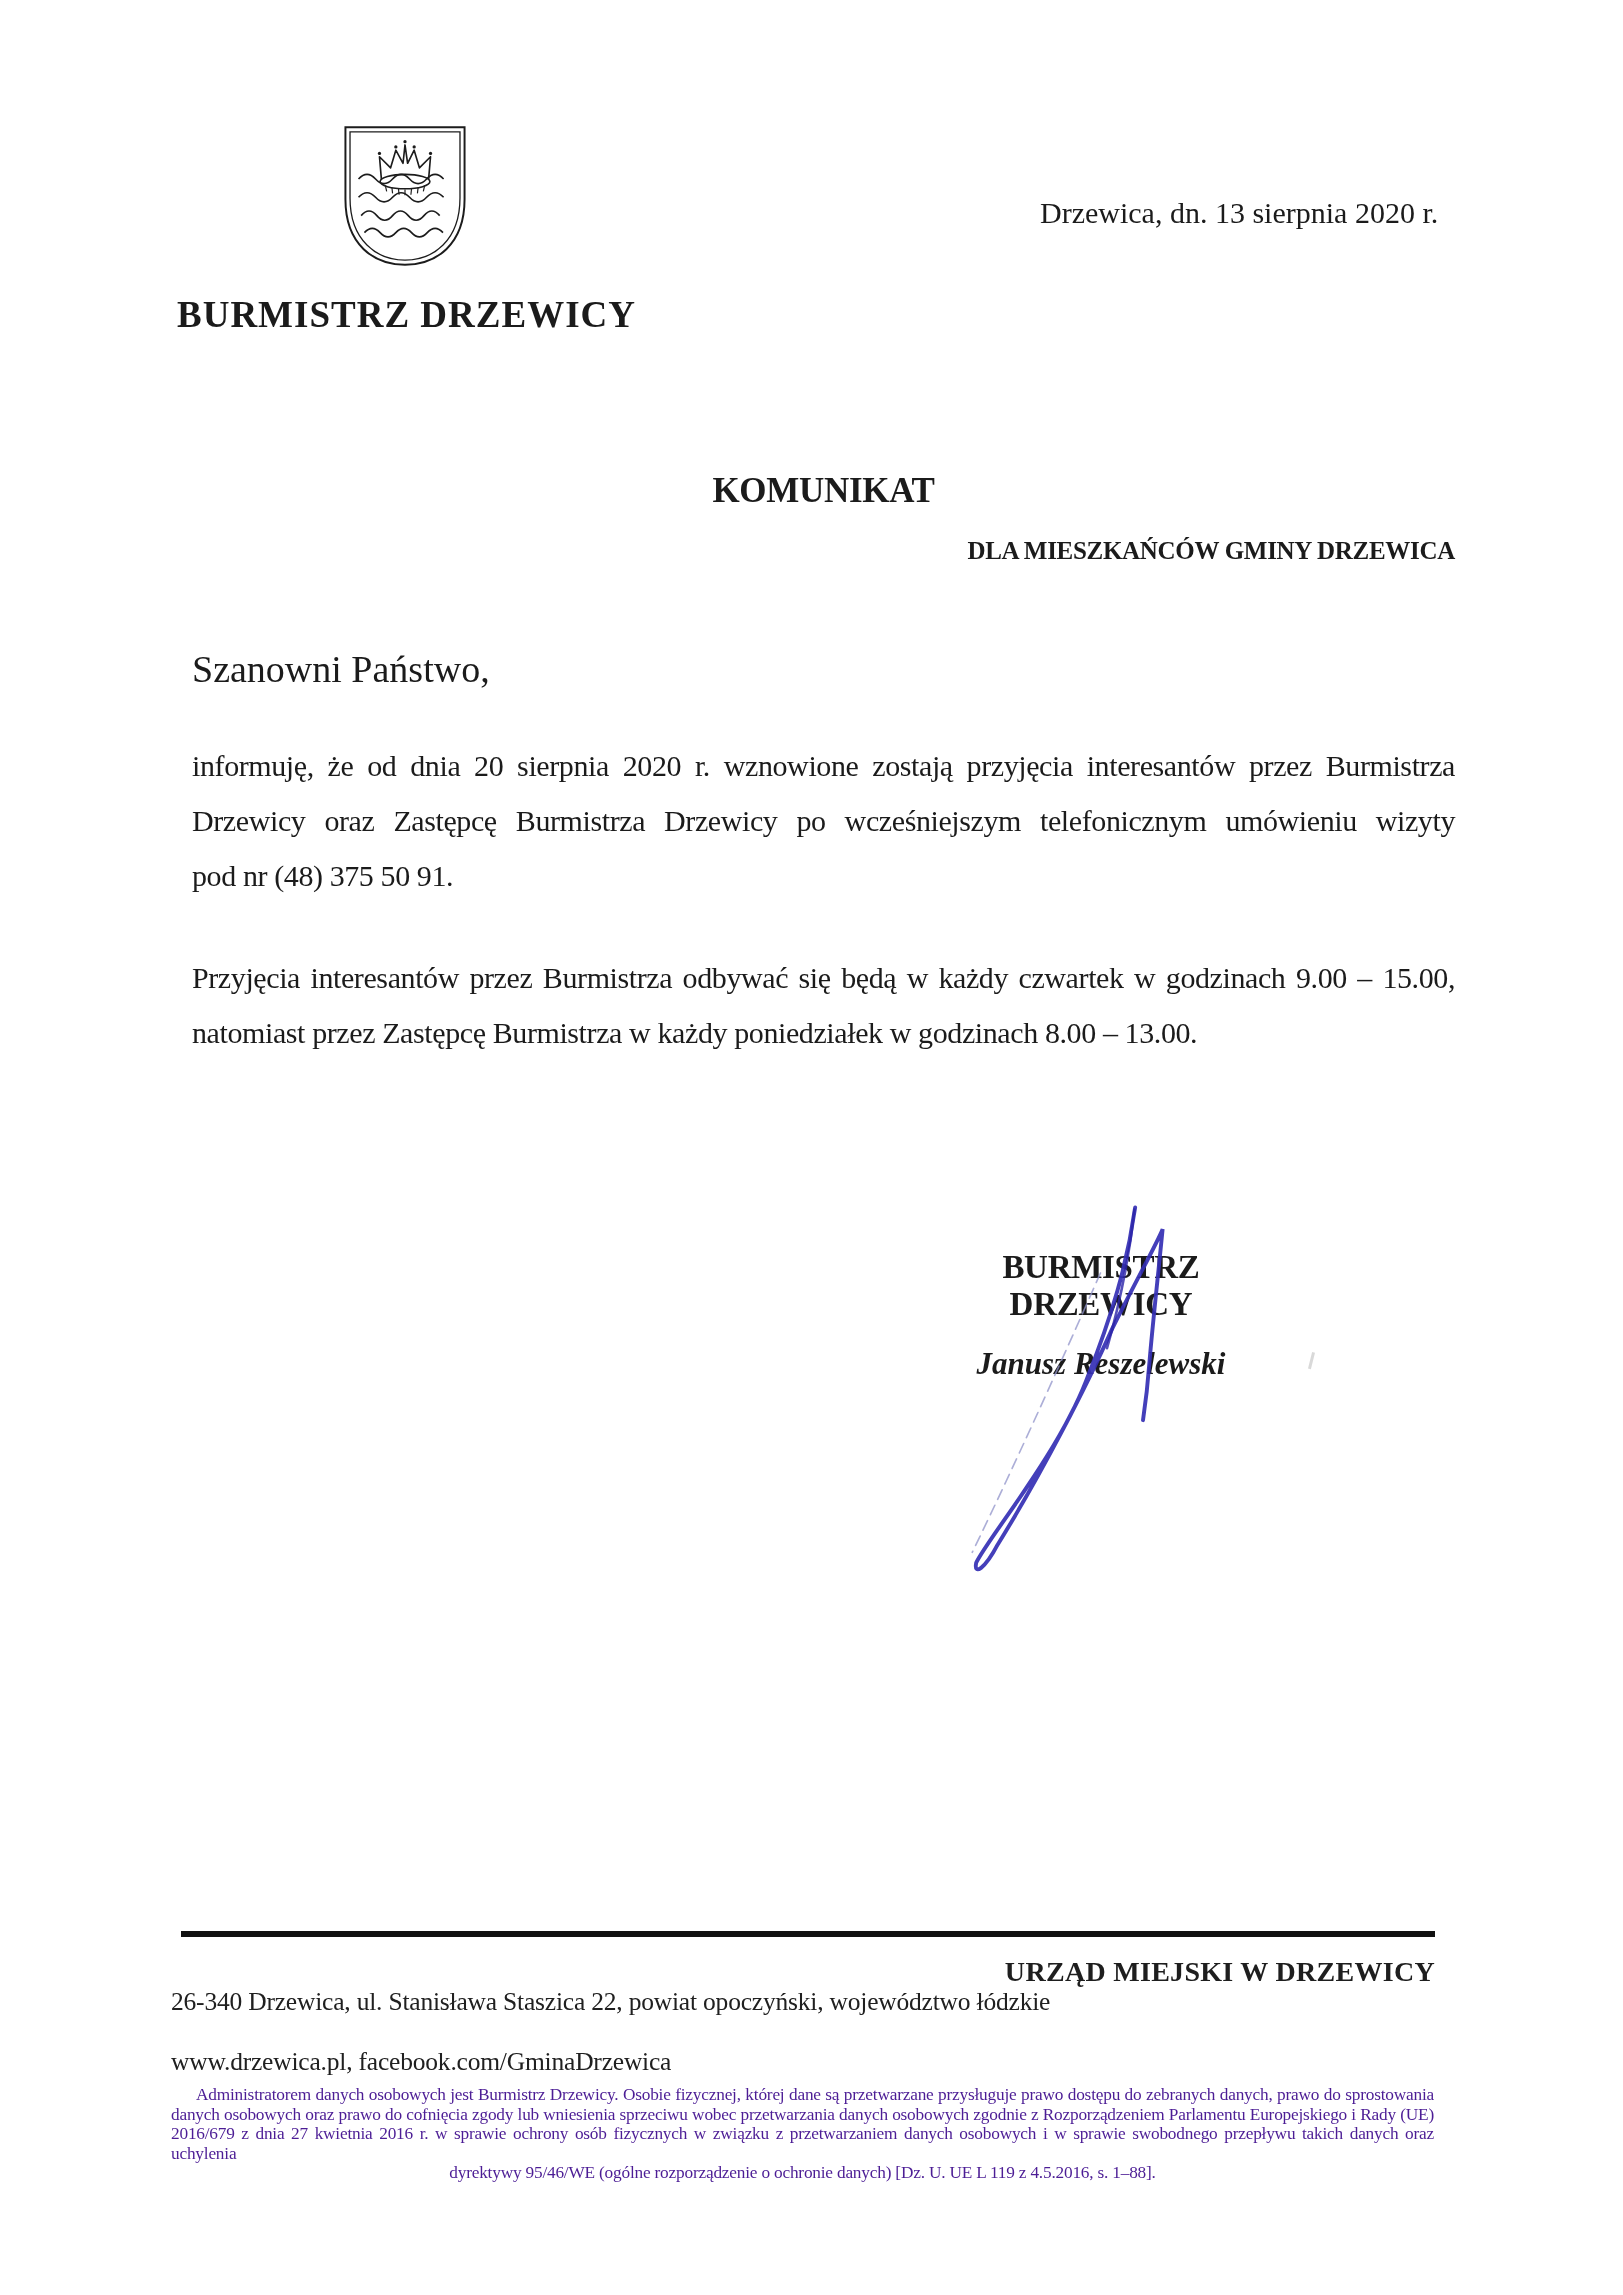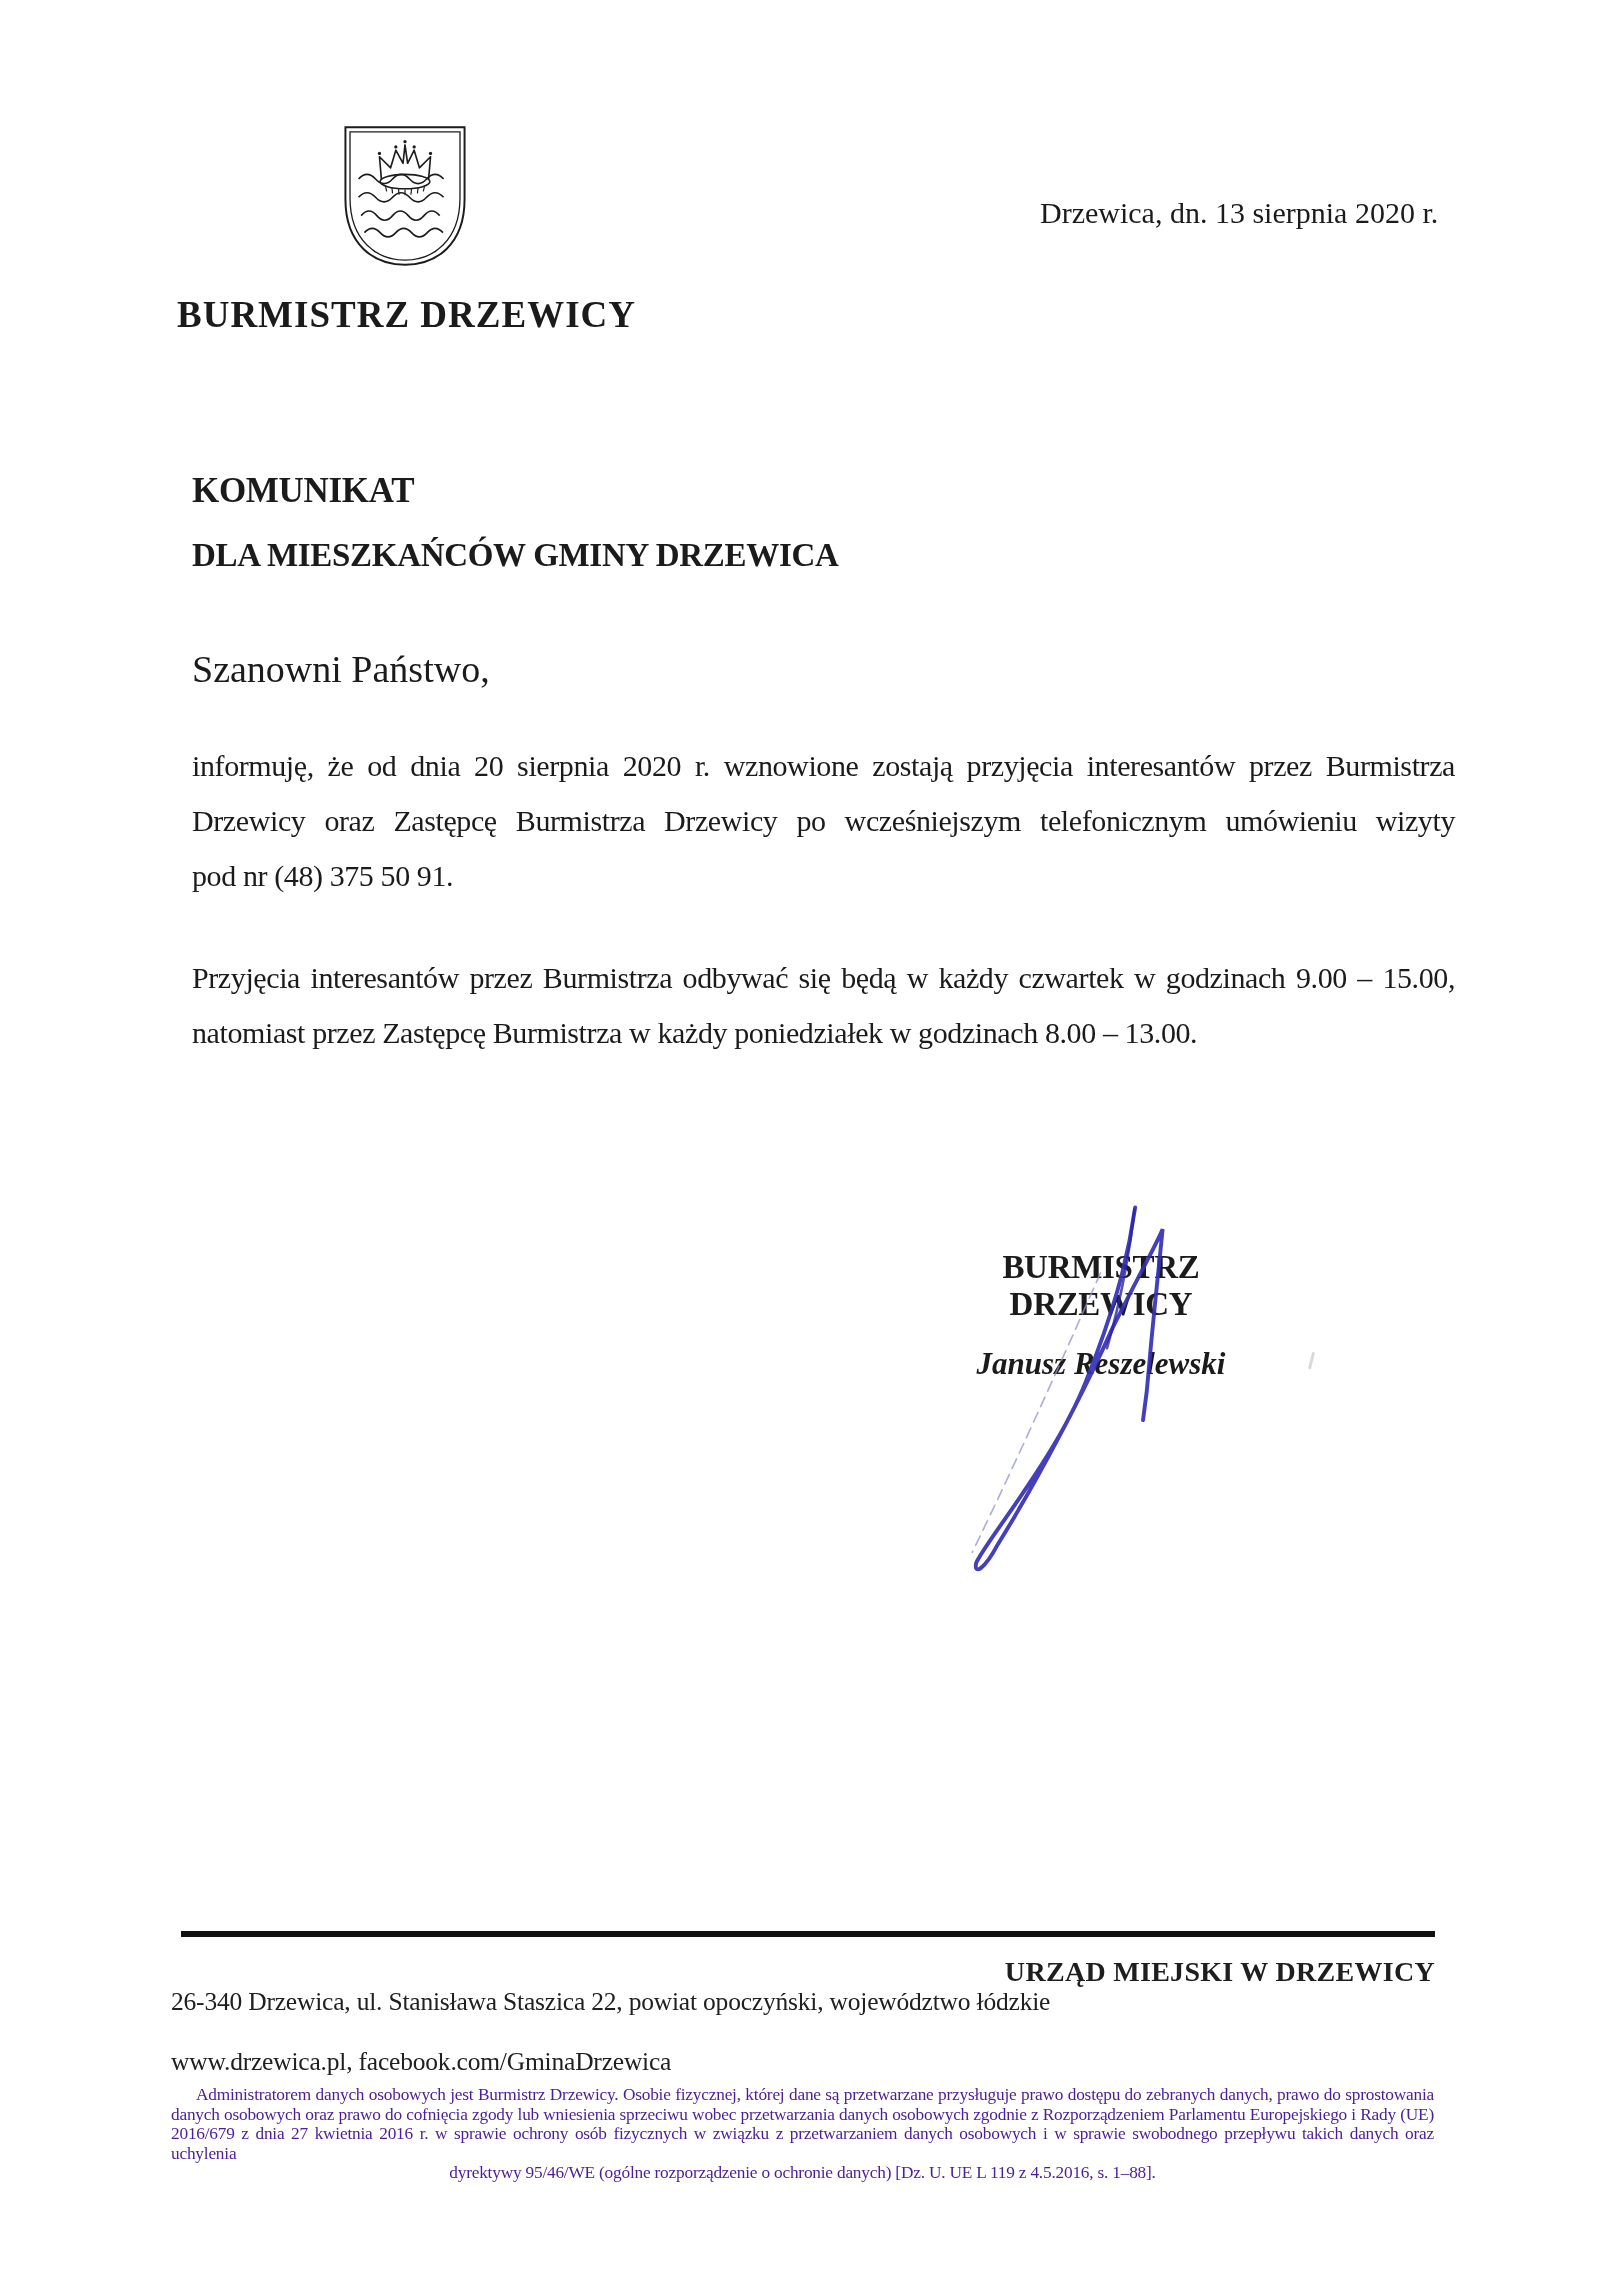--- a/index.html
+++ b/index.html
@@ -23,25 +23,25 @@
     white-space:nowrap;
   }
   .dateline{
     left:1040px;top:196px;width:458px;
     font-size:30px;white-space:nowrap;
   }
 
   
   .title-1{
     left:192px;top:471px;width:1263px;
-    font-size:35px;font-weight:bold;letter-spacing:-0.3px;
+    text-align:center;font-size:35px;font-weight:bold;letter-spacing:-0.3px;
   }
   .title-2{
     left:192px;top:537px;width:1263px;
-    text-align:left;font-size:33px;font-weight:bold;letter-spacing:-0.3px;
+    text-align:right;font-size:25px;font-weight:bold;letter-spacing:-0.3px;
   }
 
   
   .salutation{
     left:192px;top:647px;width:655px;
     font-size:38px;
   }
   .para{left:192px;width:1263px;font-size:30px;letter-spacing:-0.4px;}
   .para-1{top:738px;}
   .para-2{top:950px;}

